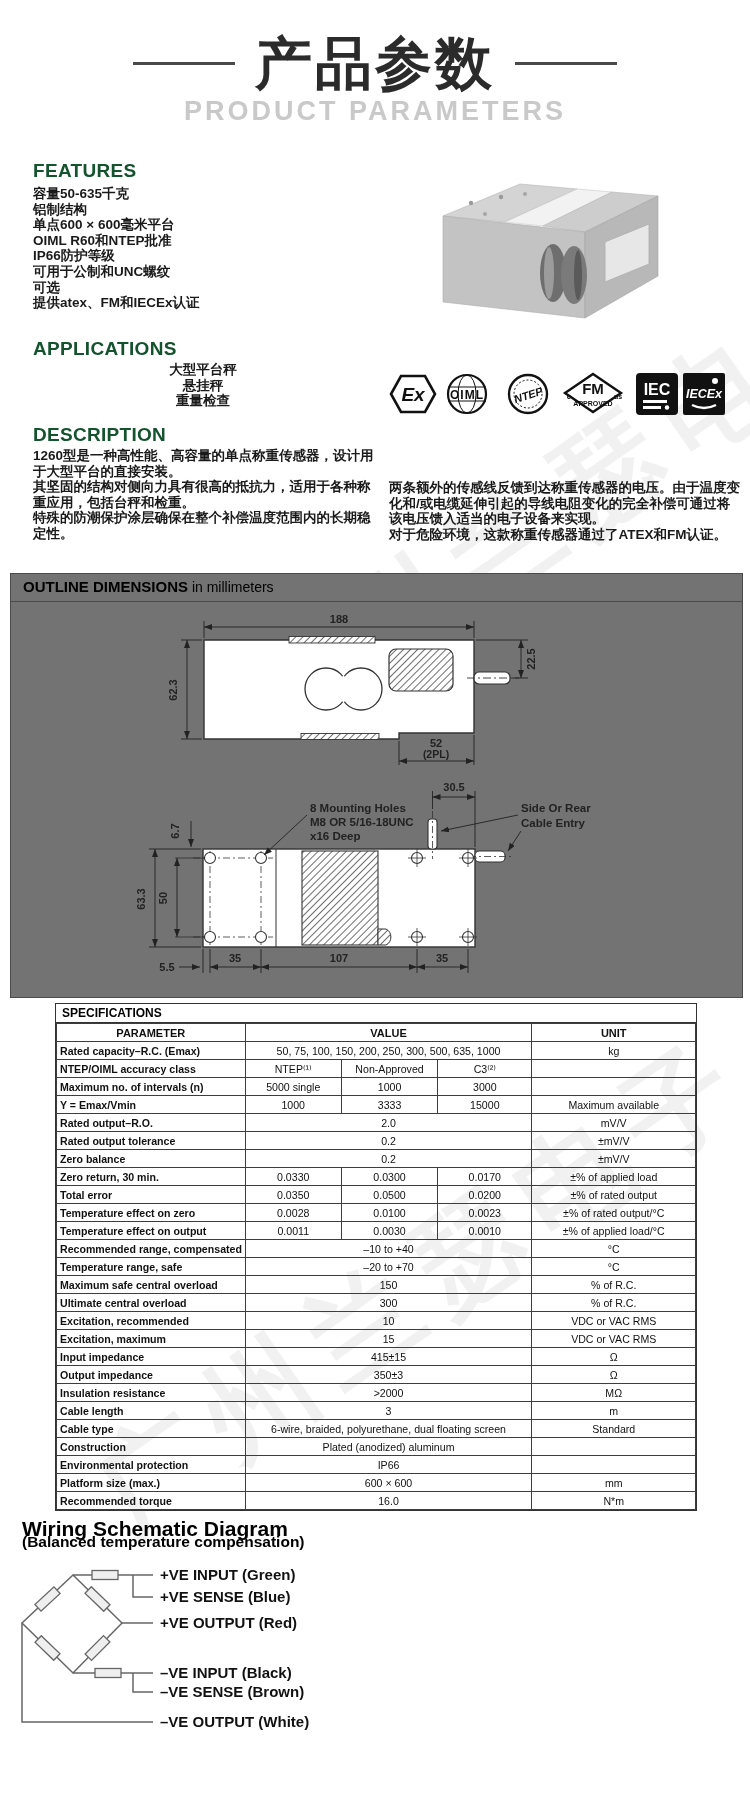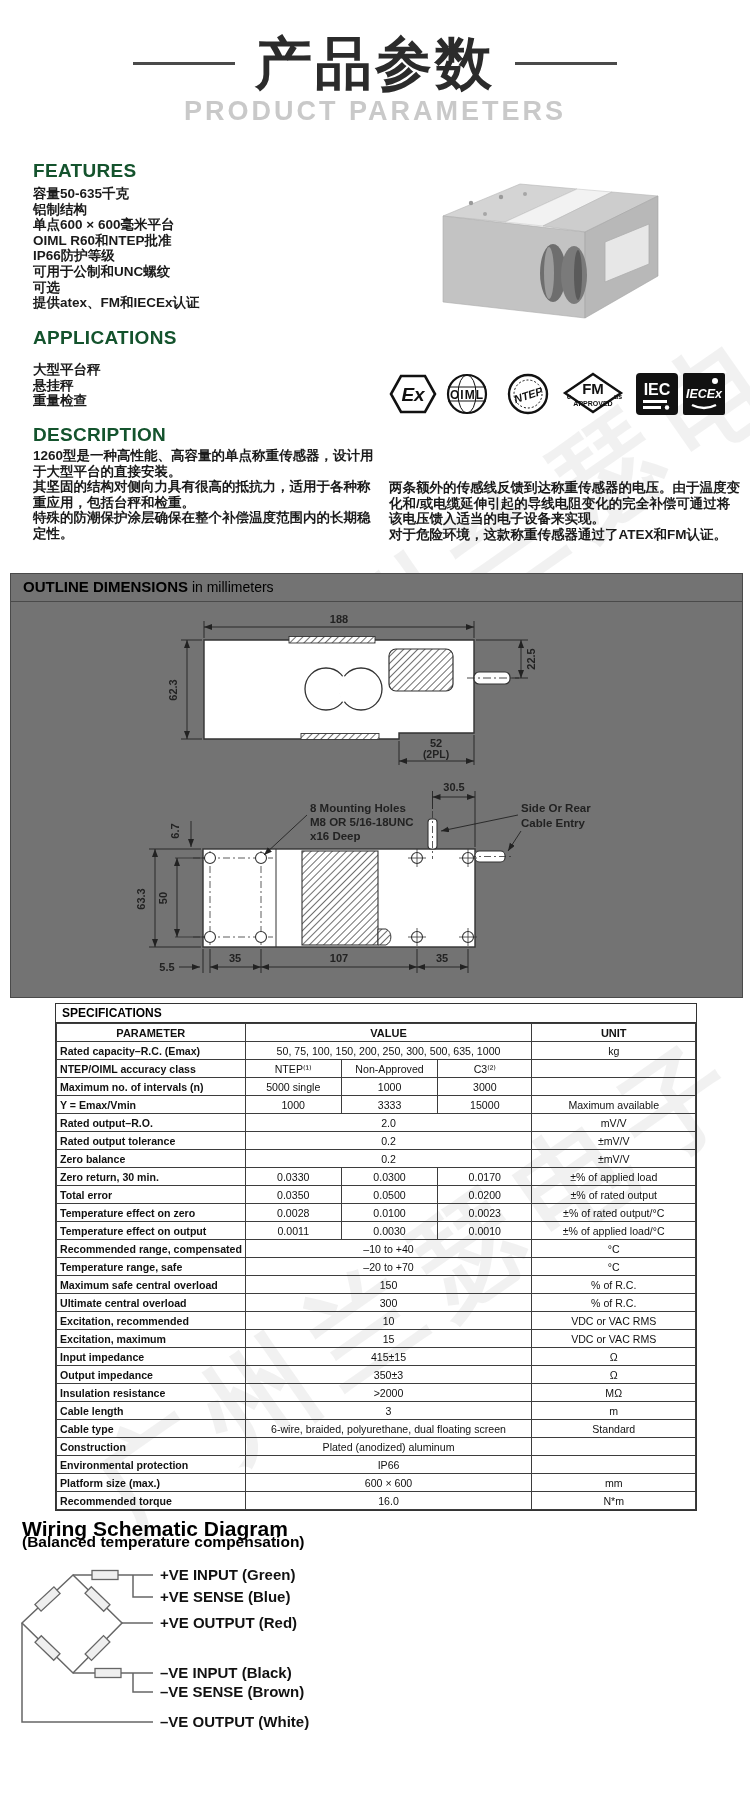--- a/index.html
+++ b/index.html
@@ -122,22 +122,22 @@
       <circle cx="32" cy="35.5" r="2.2" fill="#fff"></circle>
     </svg>
     <svg class="logo" style="left:297px;" width="44" height="44" viewBox="0 0 44 44">
       <rect x="1" y="1" width="42" height="42" rx="2" fill="#111"></rect>
       <text x="22" y="26" font-size="12.5" font-weight="bold" font-style="italic" text-anchor="middle" fill="#fff">IECEx</text>
       <path d="M10,33 q12,6 24,0" stroke="#fff" stroke-width="2.4" fill="none"></path>
       <circle cx="33" cy="9" r="3" fill="#fff"></circle>
     </svg>
   </div>
 
-  <div class="sec-h" style="left:33px;top:327px;">APPLICATIONS</div>
-  <div class="blk cn" style="left:33px;top:362px;width:340px;">
+  <div class="sec-h" style="left:33px;top:338px;">APPLICATIONS</div>
+  <div class="blk cn" style="left:33px;top:362px;width:340px;text-align:center;">
       <div class="cn">大型平台秤</div>
       <div class="cn">悬挂秤</div>
       <div class="cn">重量检查</div>
     </div>
 
   <div class="sec-h" style="left:33px;top:424px;text-align:right;">DESCRIPTION</div>
   <div class="blk cn" style="left:33px;top:448px;width:346px;">
       <div class="cn">1260型是一种高性能、高容量的单点称重传感器，设计用于大型平台的直接安装。</div>
       <div class="cn">其坚固的结构对侧向力具有很高的抵抗力，适用于各种称重应用，包括台秤和检重。</div>
       <div class="cn">特殊的防潮保护涂层确保在整个补偿温度范围内的长期稳定性。</div>

